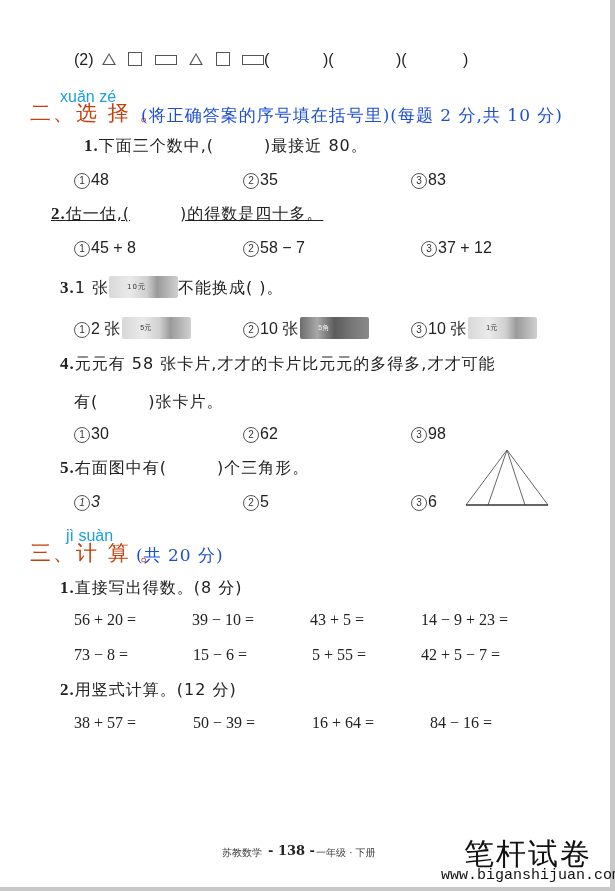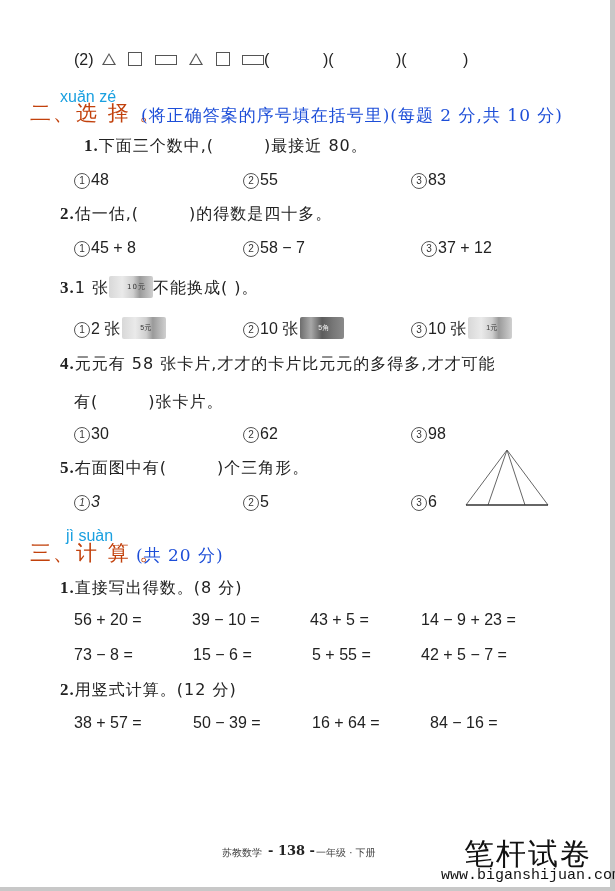--- a/index.html
+++ b/index.html
@@ -13,22 +13,22 @@
   .abs { position: absolute; white-space: nowrap; }
   .serif { font-family: "DejaVu Serif", "Liberation Serif", serif; }
   .q { font-size: 16px; letter-spacing: 1px; }
   .q b { font-family: "Liberation Serif", serif; font-weight: bold; font-size: 17px; }
   .opt { font-size: 16px; font-family: "Liberation Sans", sans-serif; }
   .circ { display: inline-block; width: 14px; height: 14px; border: 1px solid #555; border-radius: 50%;
           font-size: 10px; line-height: 14px; text-align: center; vertical-align: 1px; margin-right: 1px; color:#333; }
   .sec-title { color: #c2410c; font-size: 21px; letter-spacing: 2px; }
   .pinyin { color: #1aa0e0; font-size: 16px; font-family: "Liberation Sans", sans-serif; }
   .sec-note { font-size: 17px; color: #1d4ed8; letter-spacing: 1px; }
-  .expr { font-size: 16px; font-family: Liberation Sans, sans-serif; }
-  .bill { display: inline-block; width: 44px; height: 22px; vertical-align: -5px; border-radius: 2px; position: relative; }
+  .expr { font-size: 16px; font-family: Liberation Serif, serif; }
+  .bill { display: inline-block; width: 69px; height: 22px; vertical-align: -5px; border-radius: 2px; position: relative; }
   .bill-light { background: linear-gradient(90deg, #d8d8d8, #eaeaea 30%, #cfcfcf 55%, #9a9a9a 70%, #d0d0d0); }
   .bill-dark { background: linear-gradient(90deg, #6d6d6d, #a8a8a8 25%, #5c5c5c 50%, #777 75%, #8a8a8a); }
   .bill span { position: absolute; font-size: 7px; color: #333; left: 18px; top: 6px; }
   .footer-left { font-size: 10px; color: #444; }
   .brand { font-size: 30px; color: #111; font-family: "DejaVu Sans", sans-serif; letter-spacing: 2px; }
   .brand-url { font-size: 15px; font-family: "Liberation Mono", monospace; color: #111; }
   .brand-tag { font-size: 7px; color: #e02020; font-weight: bold; }
 </style>
 </head>
 <body>
@@ -51,24 +51,24 @@
 <span class="abs opt" style="left:463px; top:51px;">)</span>
 
 <span class="abs pinyin" style="left:60px; top:88px;">xuǎn  zé</span>
 <span class="abs sec-title" style="left:30px; top:99px;">二、选 择 。</span>
 <span class="abs sec-note serif" style="left:141px; top:104px;">(将正确答案的序号填在括号里)(每题 2 分,共 10 分)</span>
 
 <div class="abs q" style="left:60px; top:136px;margin-left:24px;">
   <b>1.</b><span>下面三个数中,(</span><span style="display:inline-block;width:50px;"></span><span>)最接近 80。</span>
 </div>
 <div class="abs opt" style="left:74px; top:171px;"><span class="circ">1</span><span>48</span></div>
-<div class="abs opt" style="left:243px; top:171px;"><span class="circ">2</span><span>55</span></div>
+<div class="abs opt" style="left:243px; top:171px;"><span class="circ">2</span><span>35</span></div>
 <div class="abs opt" style="left:411px; top:171px;"><span class="circ">3</span><span>83</span></div>
 
-<div class="abs q" style="left:60px; top:204px;">
+<div class="abs q" style="left:51px; top:204px;text-decoration:underline;">
   <b>2.</b><span>估一估,(</span><span style="display:inline-block;width:50px;"></span><span>)的得数是四十多。</span>
 </div>
 <div class="abs opt" style="left:74px; top:239px;"><span class="circ">1</span><span>45 + 8</span></div>
 <div class="abs opt" style="left:243px; top:239px;"><span class="circ">2</span><span>58 − 7</span></div>
 <div class="abs opt" style="left:421px; top:239px;"><span class="circ">3</span><span>37 + 12</span></div>
 
 <div class="abs q" style="left:60px; top:276px;">
   <b>3.</b><span>1 张</span><span class="bill bill-light"><span>10元</span></span><span>不能换成(          )。</span>
 </div>
 <div class="abs opt" style="left:74px; top:317px;"><span class="circ">1</span><span>2 张</span><span class="bill bill-light" style="margin-left:2px;"><span>5元</span></span></div>

